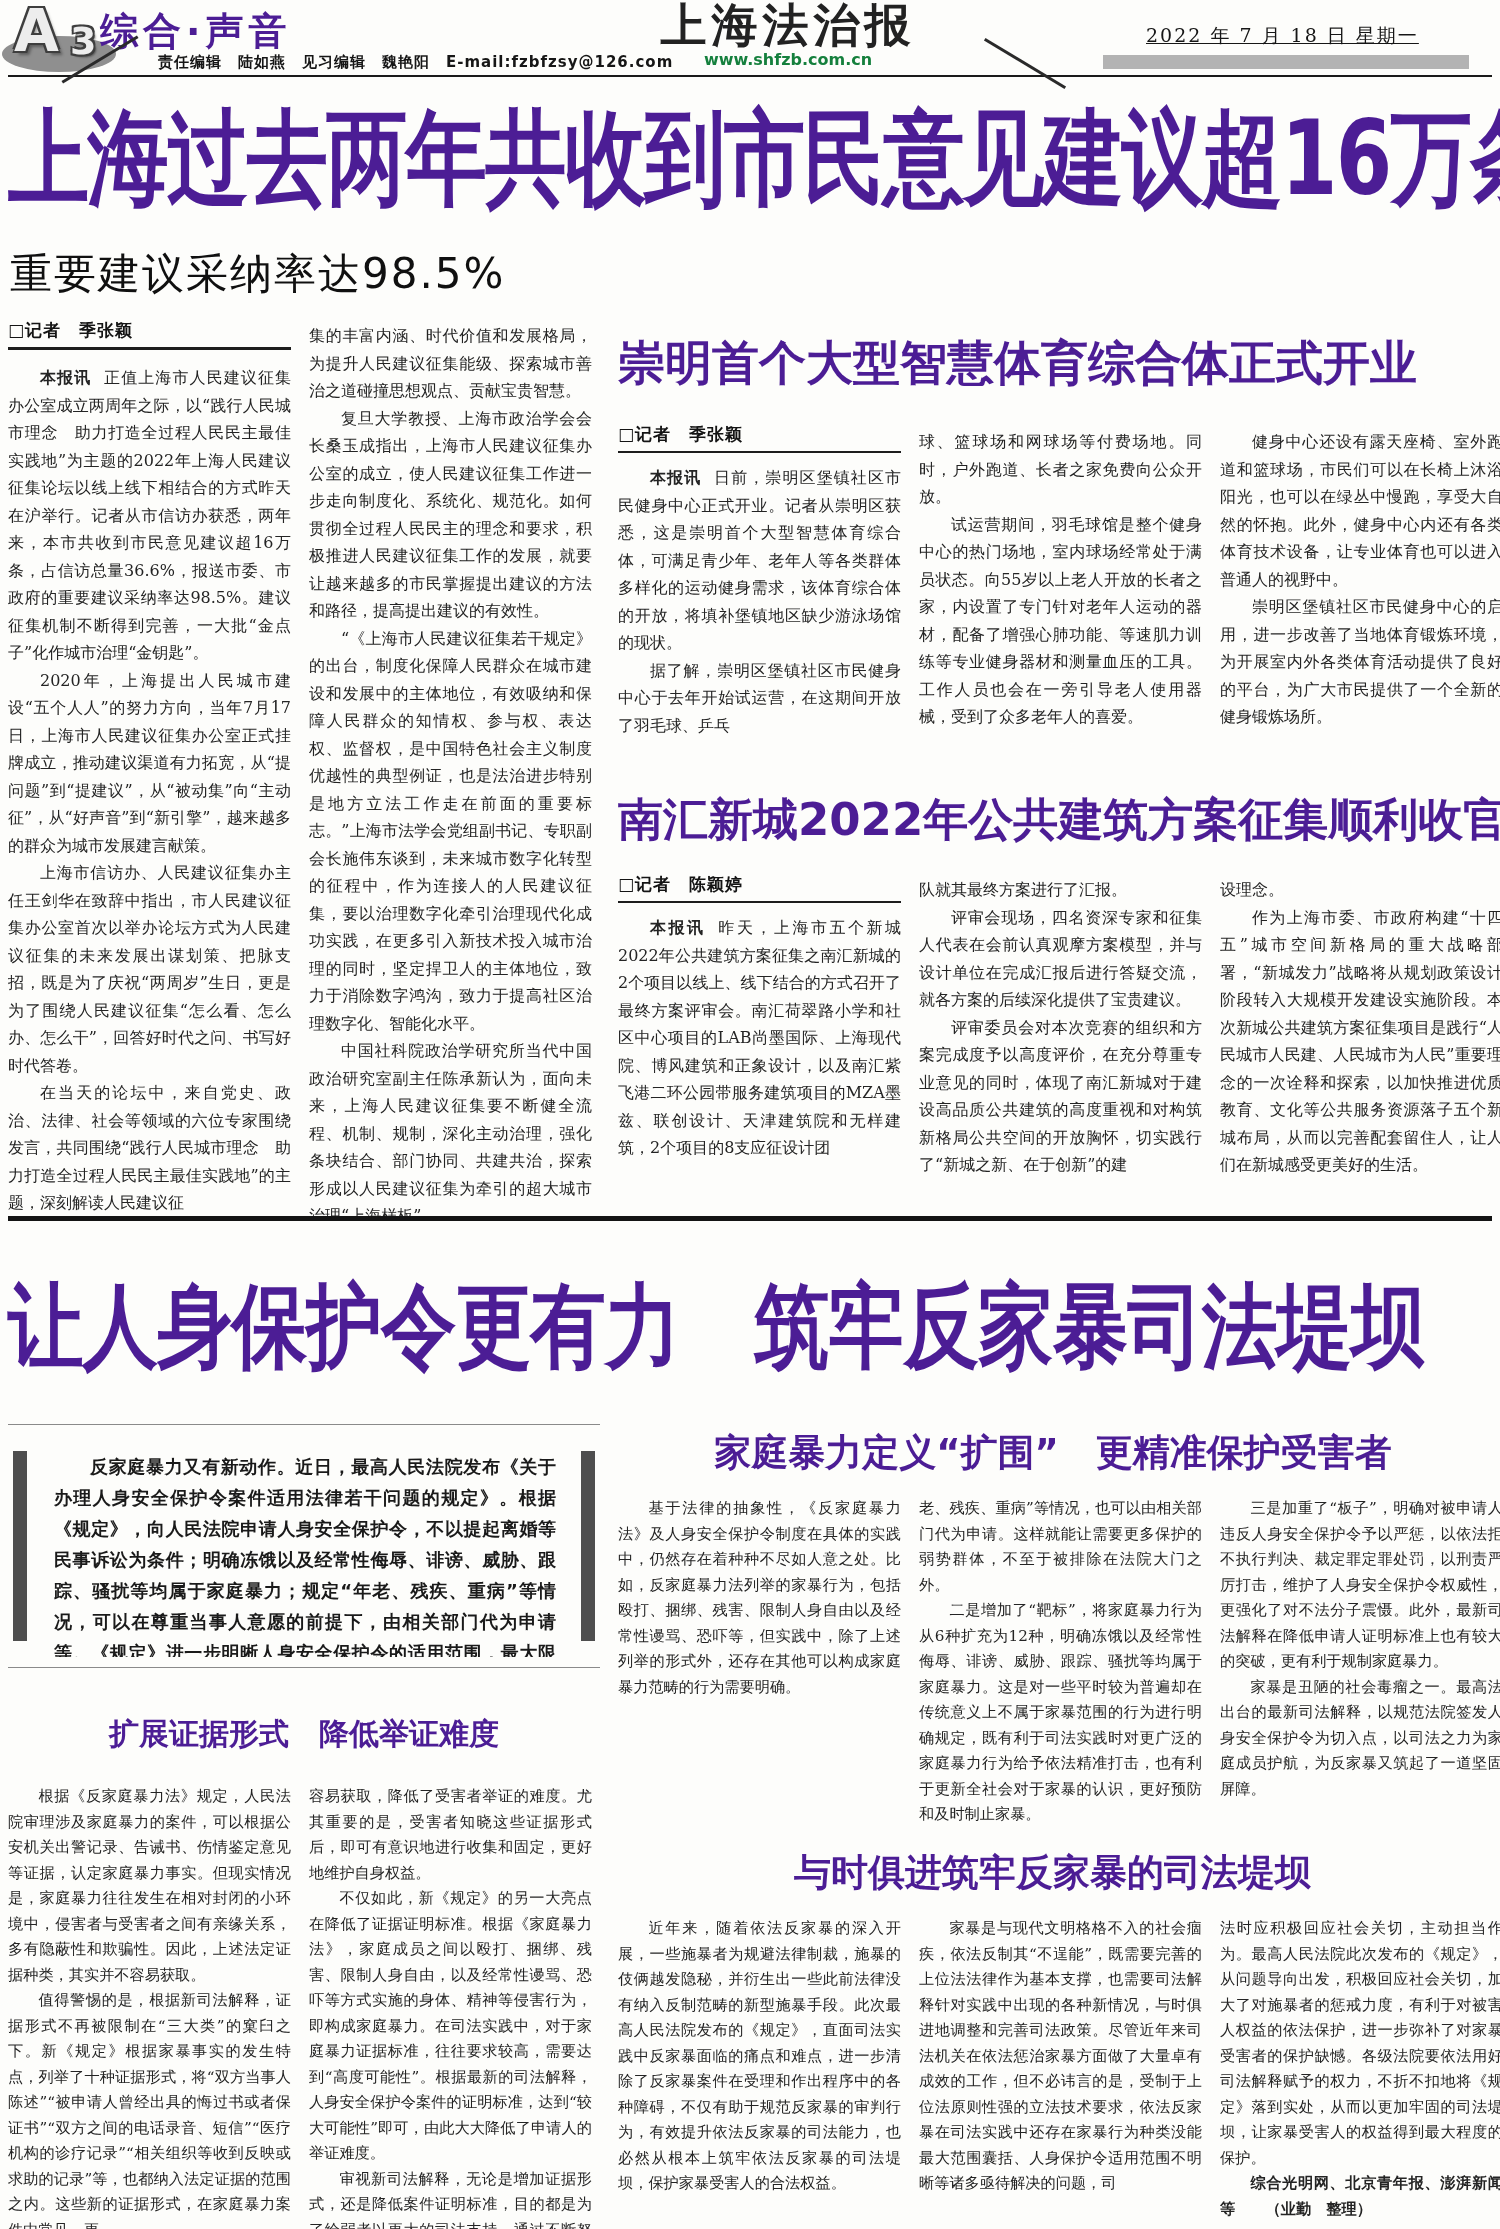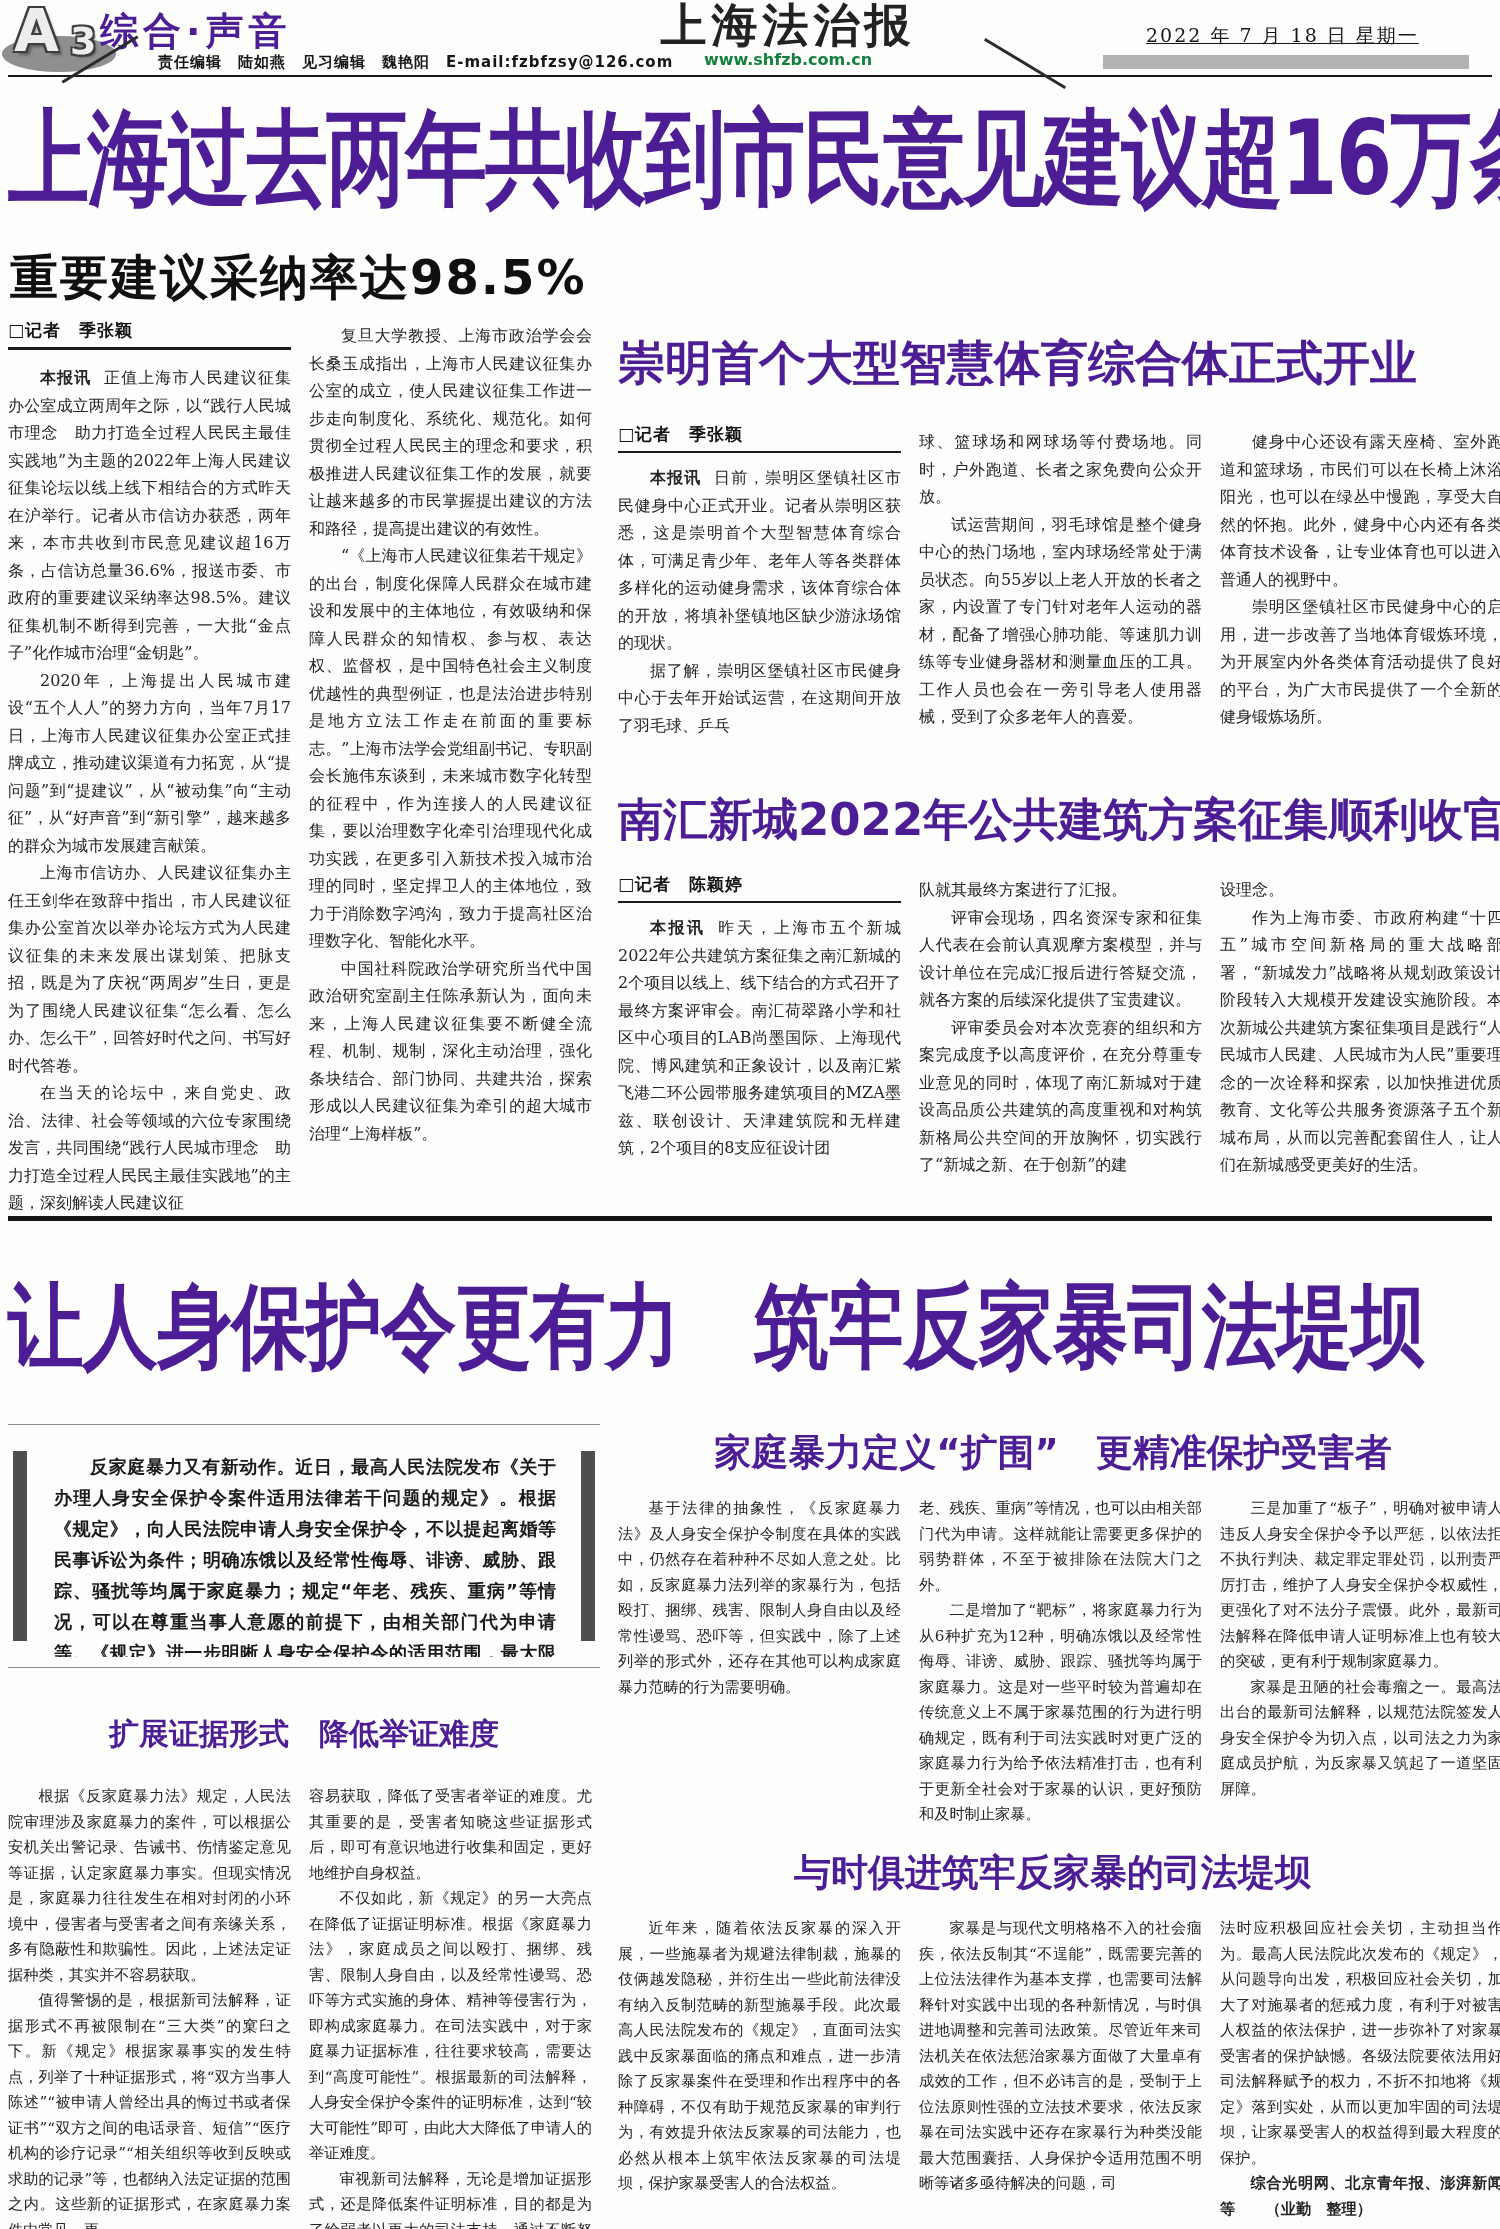--- a/index.html
+++ b/index.html
@@ -25,21 +25,21 @@
   .editors { position:absolute; left:150px; top:53px; font:700 15px/1.2 "DejaVu Sans","Liberation Sans",sans-serif; letter-spacing:1px; color:#161616; }
   .masthead { position:absolute; left:590px; top:0; width:380px; text-align:center; font-family:"DejaVu Serif",serif;
               font-weight:900; font-size:46px; line-height:50px; letter-spacing:5px; color:#222; }
   .website  { position:absolute; left:590px; top:52px; width:380px; text-align:center; font:700 16px/1 "DejaVu Sans",sans-serif; color:#15803d; }
   .dateline { position:absolute; left:1138px; top:23px; font-size:19px; letter-spacing:2px; color:#161616;text-decoration:underline; }
   .graybar  { position:absolute; left:1095px; top:55px; width:366px; height:14px; background:#b3b3b3; }
 
   
   .lead-hl   { left:8px; top:84px;  width:1484px; height:152px; overflow:visible; }
   .lead-hl span { font-size:104px; line-height:148px; transform:scaleX(.78); letter-spacing:-2px; }
-  .subhead   { left:10px; top:246px; font-family:"DejaVu Sans",sans-serif; font-weight:700; font-size:48px; letter-spacing:2px; color:#101010;text-align:right; }
+  .subhead   { left:10px; top:246px; font-family:"DejaVu Sans",sans-serif; font-weight:400; font-size:42px; letter-spacing:2px; color:#101010;text-align:right; }
   .story-hl  { font-size:47px; line-height:1.15; }
   .feat-hl   { left:8px; top:1268px; width:1484px; height:122px; }
   .feat-hl span { font-size:92px; line-height:118px; transform:scaleX(.82); letter-spacing:-1px; }
   .mid-hl    { text-align:center; font-size:37px; }
 
   
   .byline { width:283px; font:700 17px/1 "DejaVu Sans","Liberation Sans",sans-serif; letter-spacing:1px;
             padding-bottom:8px; border-bottom:3px solid #1d1d1d; color:#141414; }
   .byline.thin { border-bottom-width:2px; }
   .body-col { width:283px; overflow:hidden; font-size:16px; line-height:27.5px; text-align:justify; color:#242424; }
@@ -82,20 +82,21 @@
   </div>
   <div class="abs subhead nowrap">重要建议采纳率达98.5%</div>
   <div class="abs byline" style="left:8px; top:322px;">□记者　季张颖</div>
   <div class="abs body-col" style="left:8px; top:364px; height:854px;">
       <p class="para"><b class="lead">本报讯</b>正值上海市人民建议征集办公室成立两周年之际，以“践行人民城市理念　助力打造全过程人民民主最佳实践地”为主题的2022年上海人民建议征集论坛以线上线下相结合的方式昨天在沪举行。记者从市信访办获悉，两年来，本市共收到市民意见建议超16万条，占信访总量36.6%，报送市委、市政府的重要建议采纳率达98.5%。建议征集机制不断得到完善，一大批“金点子”化作城市治理“金钥匙”。</p>
       <p class="para">2020年，上海提出人民城市建设“五个人人”的努力方向，当年7月17日，上海市人民建议征集办公室正式挂牌成立，推动建议渠道有力拓宽，从“提问题”到“提建议”，从“被动集”向“主动征”，从“好声音”到“新引擎”，越来越多的群众为城市发展建言献策。</p>
       <p class="para">上海市信访办、人民建议征集办主任王剑华在致辞中指出，市人民建议征集办公室首次以举办论坛方式为人民建议征集的未来发展出谋划策、把脉支招，既是为了庆祝“两周岁”生日，更是为了围绕人民建议征集“怎么看、怎么办、怎么干”，回答好时代之问、书写好时代答卷。</p>
       <p class="para">在当天的论坛中，来自党史、政治、法律、社会等领域的六位专家围绕发言，共同围绕“践行人民城市理念　助力打造全过程人民民主最佳实践地”的主题，深刻解读人民建议征</p>
     </div>
   <div class="abs body-col" style="left:309px; top:322px; height:896px;">
+      <p class="para noindent">集的丰富内涵、时代价值和发展格局，为提升人民建议征集能级、探索城市善治之道碰撞思想观点、贡献宝贵智慧。</p>
       <p class="para">复旦大学教授、上海市政治学会会长桑玉成指出，上海市人民建议征集办公室的成立，使人民建议征集工作进一步走向制度化、系统化、规范化。如何贯彻全过程人民民主的理念和要求，积极推进人民建议征集工作的发展，就要让越来越多的市民掌握提出建议的方法和路径，提高提出建议的有效性。</p>
       <p class="para">“《上海市人民建议征集若干规定》的出台，制度化保障人民群众在城市建设和发展中的主体地位，有效吸纳和保障人民群众的知情权、参与权、表达权、监督权，是中国特色社会主义制度优越性的典型例证，也是法治进步特别是地方立法工作走在前面的重要标志。”上海市法学会党组副书记、专职副会长施伟东谈到，未来城市数字化转型的征程中，作为连接人的人民建议征集，要以治理数字化牵引治理现代化成功实践，在更多引入新技术投入城市治理的同时，坚定捍卫人的主体地位，致力于消除数字鸿沟，致力于提高社区治理数字化、智能化水平。</p>
       <p class="para">中国社科院政治学研究所当代中国政治研究室副主任陈承新认为，面向未来，上海人民建议征集要不断健全流程、机制、规制，深化主动治理，强化条块结合、部门协同、共建共治，探索形成以人民建议征集为牵引的超大城市治理“上海样板”。</p>
     </div>
 
   <div class="abs hl story-hl nowrap" style="left:618px; top:336px;">崇明首个大型智慧体育综合体正式开业</div>
   <div class="abs byline thin" style="left:618px; top:426px;">□记者　季张颖</div>
   <div class="abs body-col" style="left:618px; top:464px; height:316px;">
       <p class="para"><b class="lead">本报讯</b>日前，崇明区堡镇社区市民健身中心正式开业。记者从崇明区获悉，这是崇明首个大型智慧体育综合体，可满足青少年、老年人等各类群体多样化的运动健身需求，该体育综合体的开放，将填补堡镇地区缺少游泳场馆的现状。</p>
       <p class="para">据了解，崇明区堡镇社区市民健身中心于去年开始试运营，在这期间开放了羽毛球、乒乓</p>

